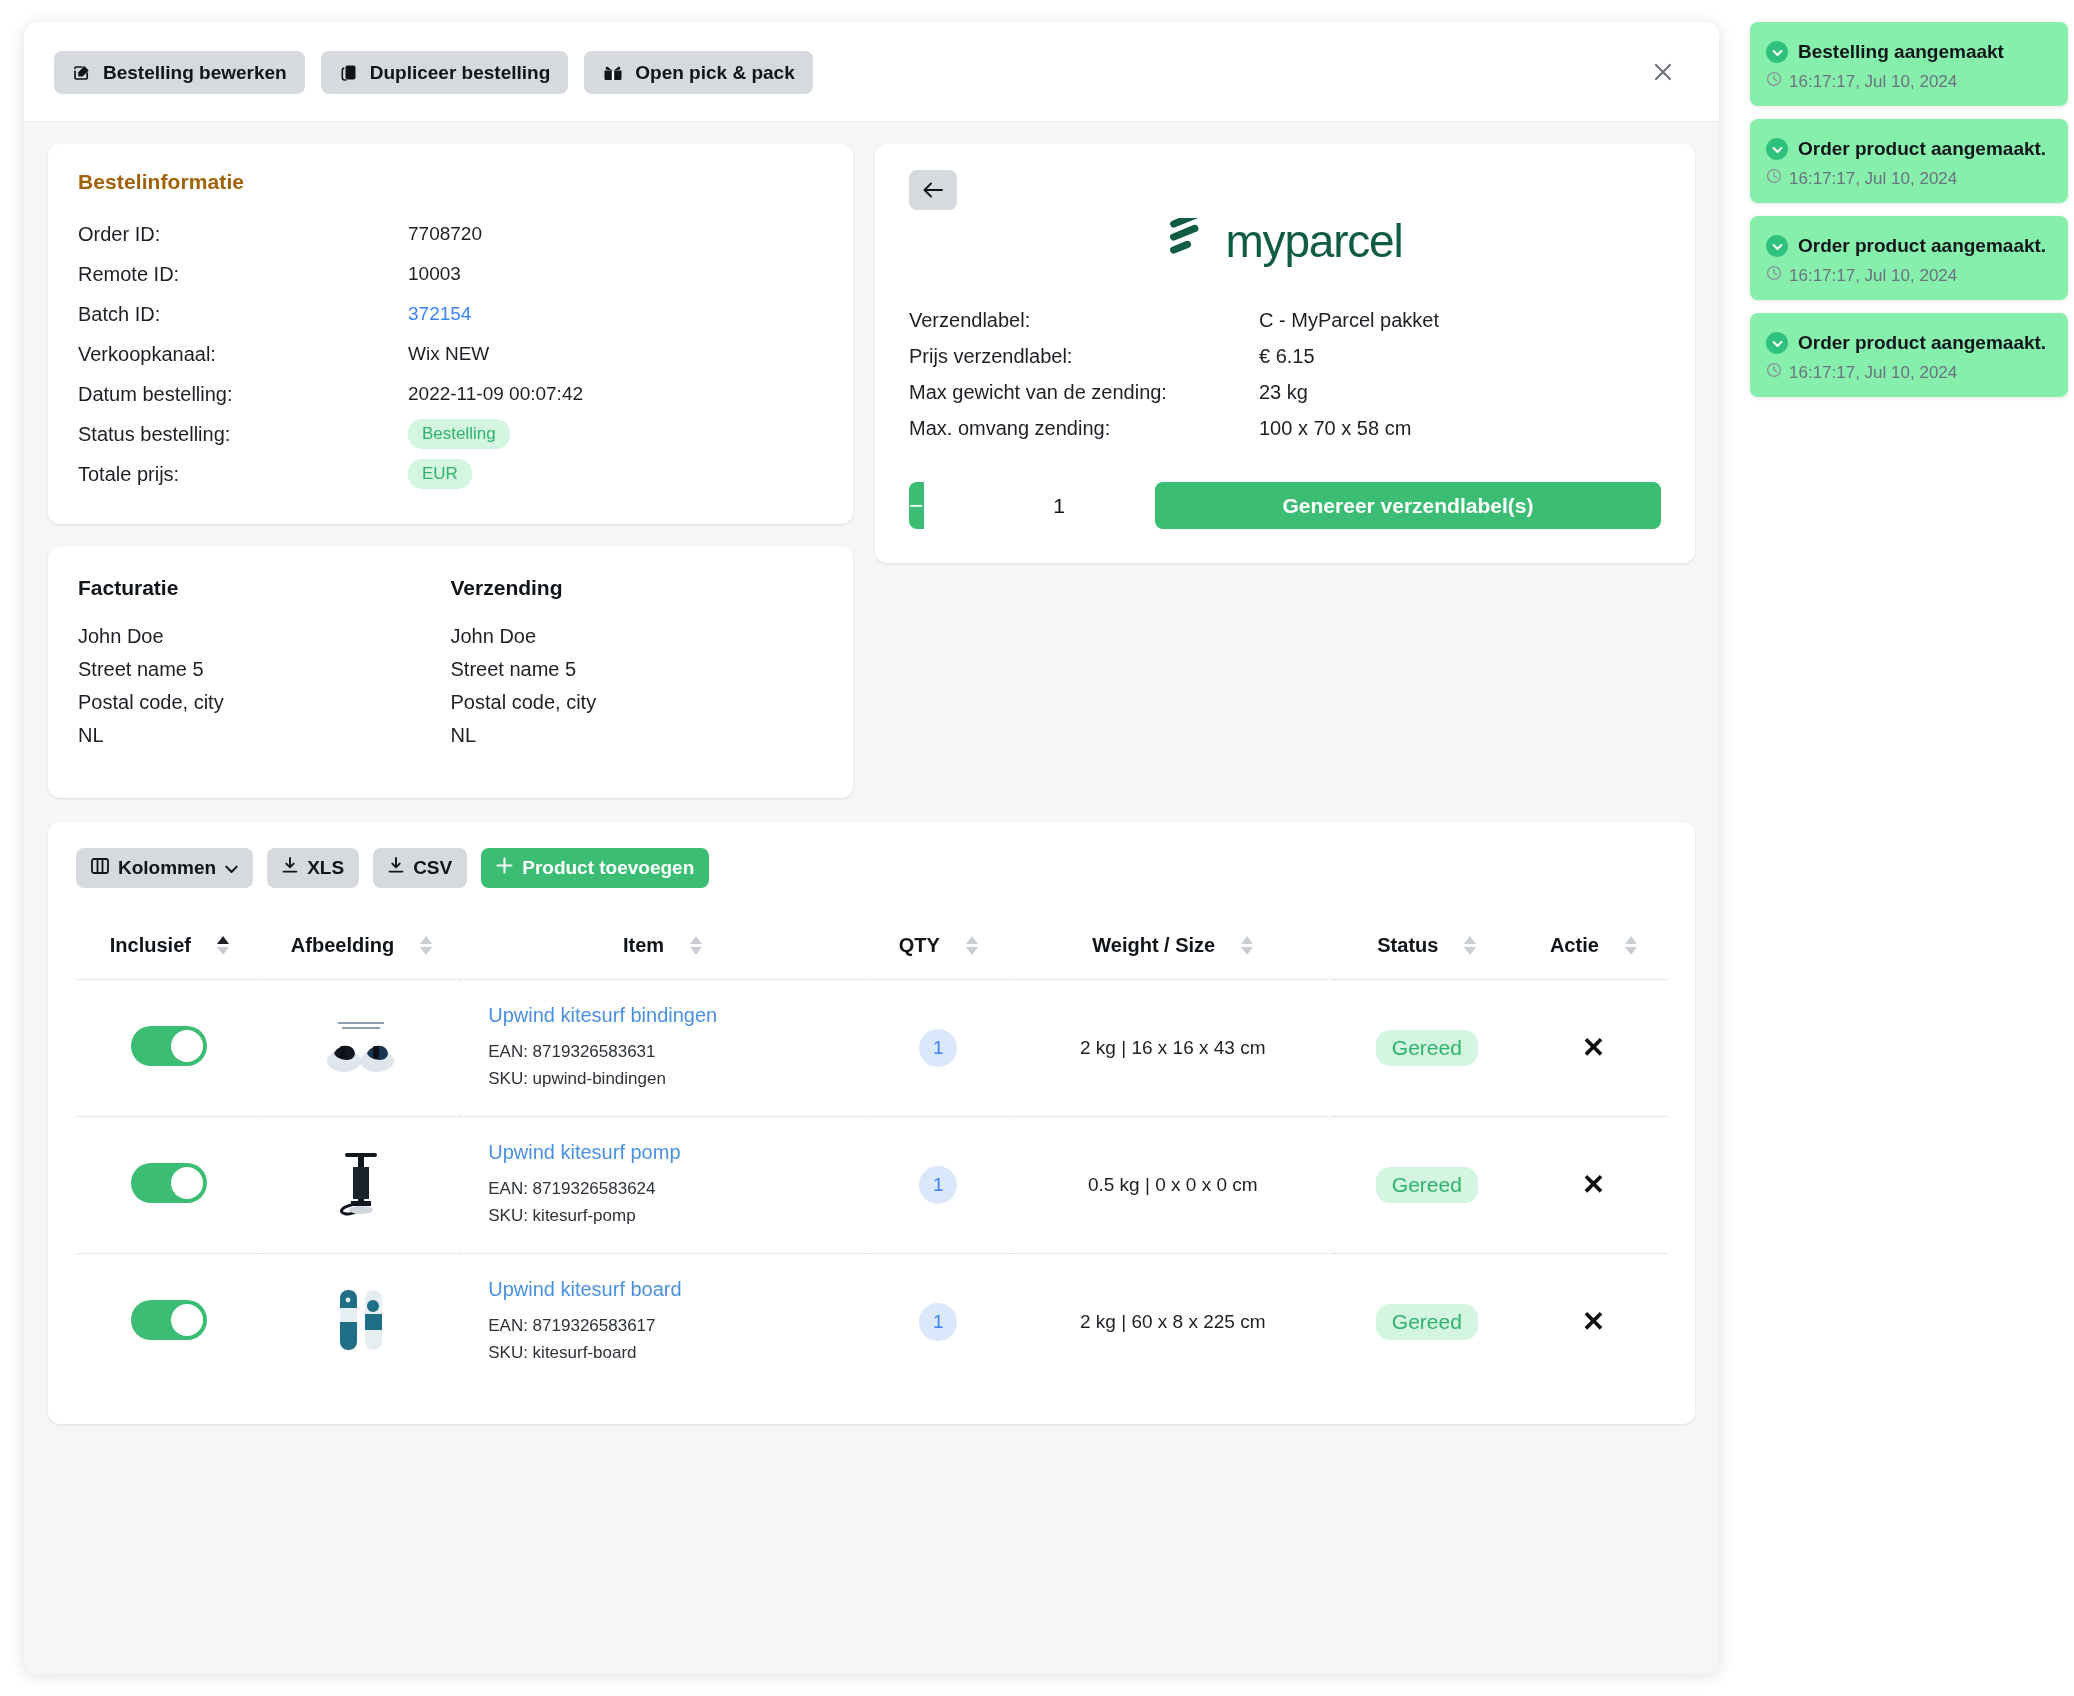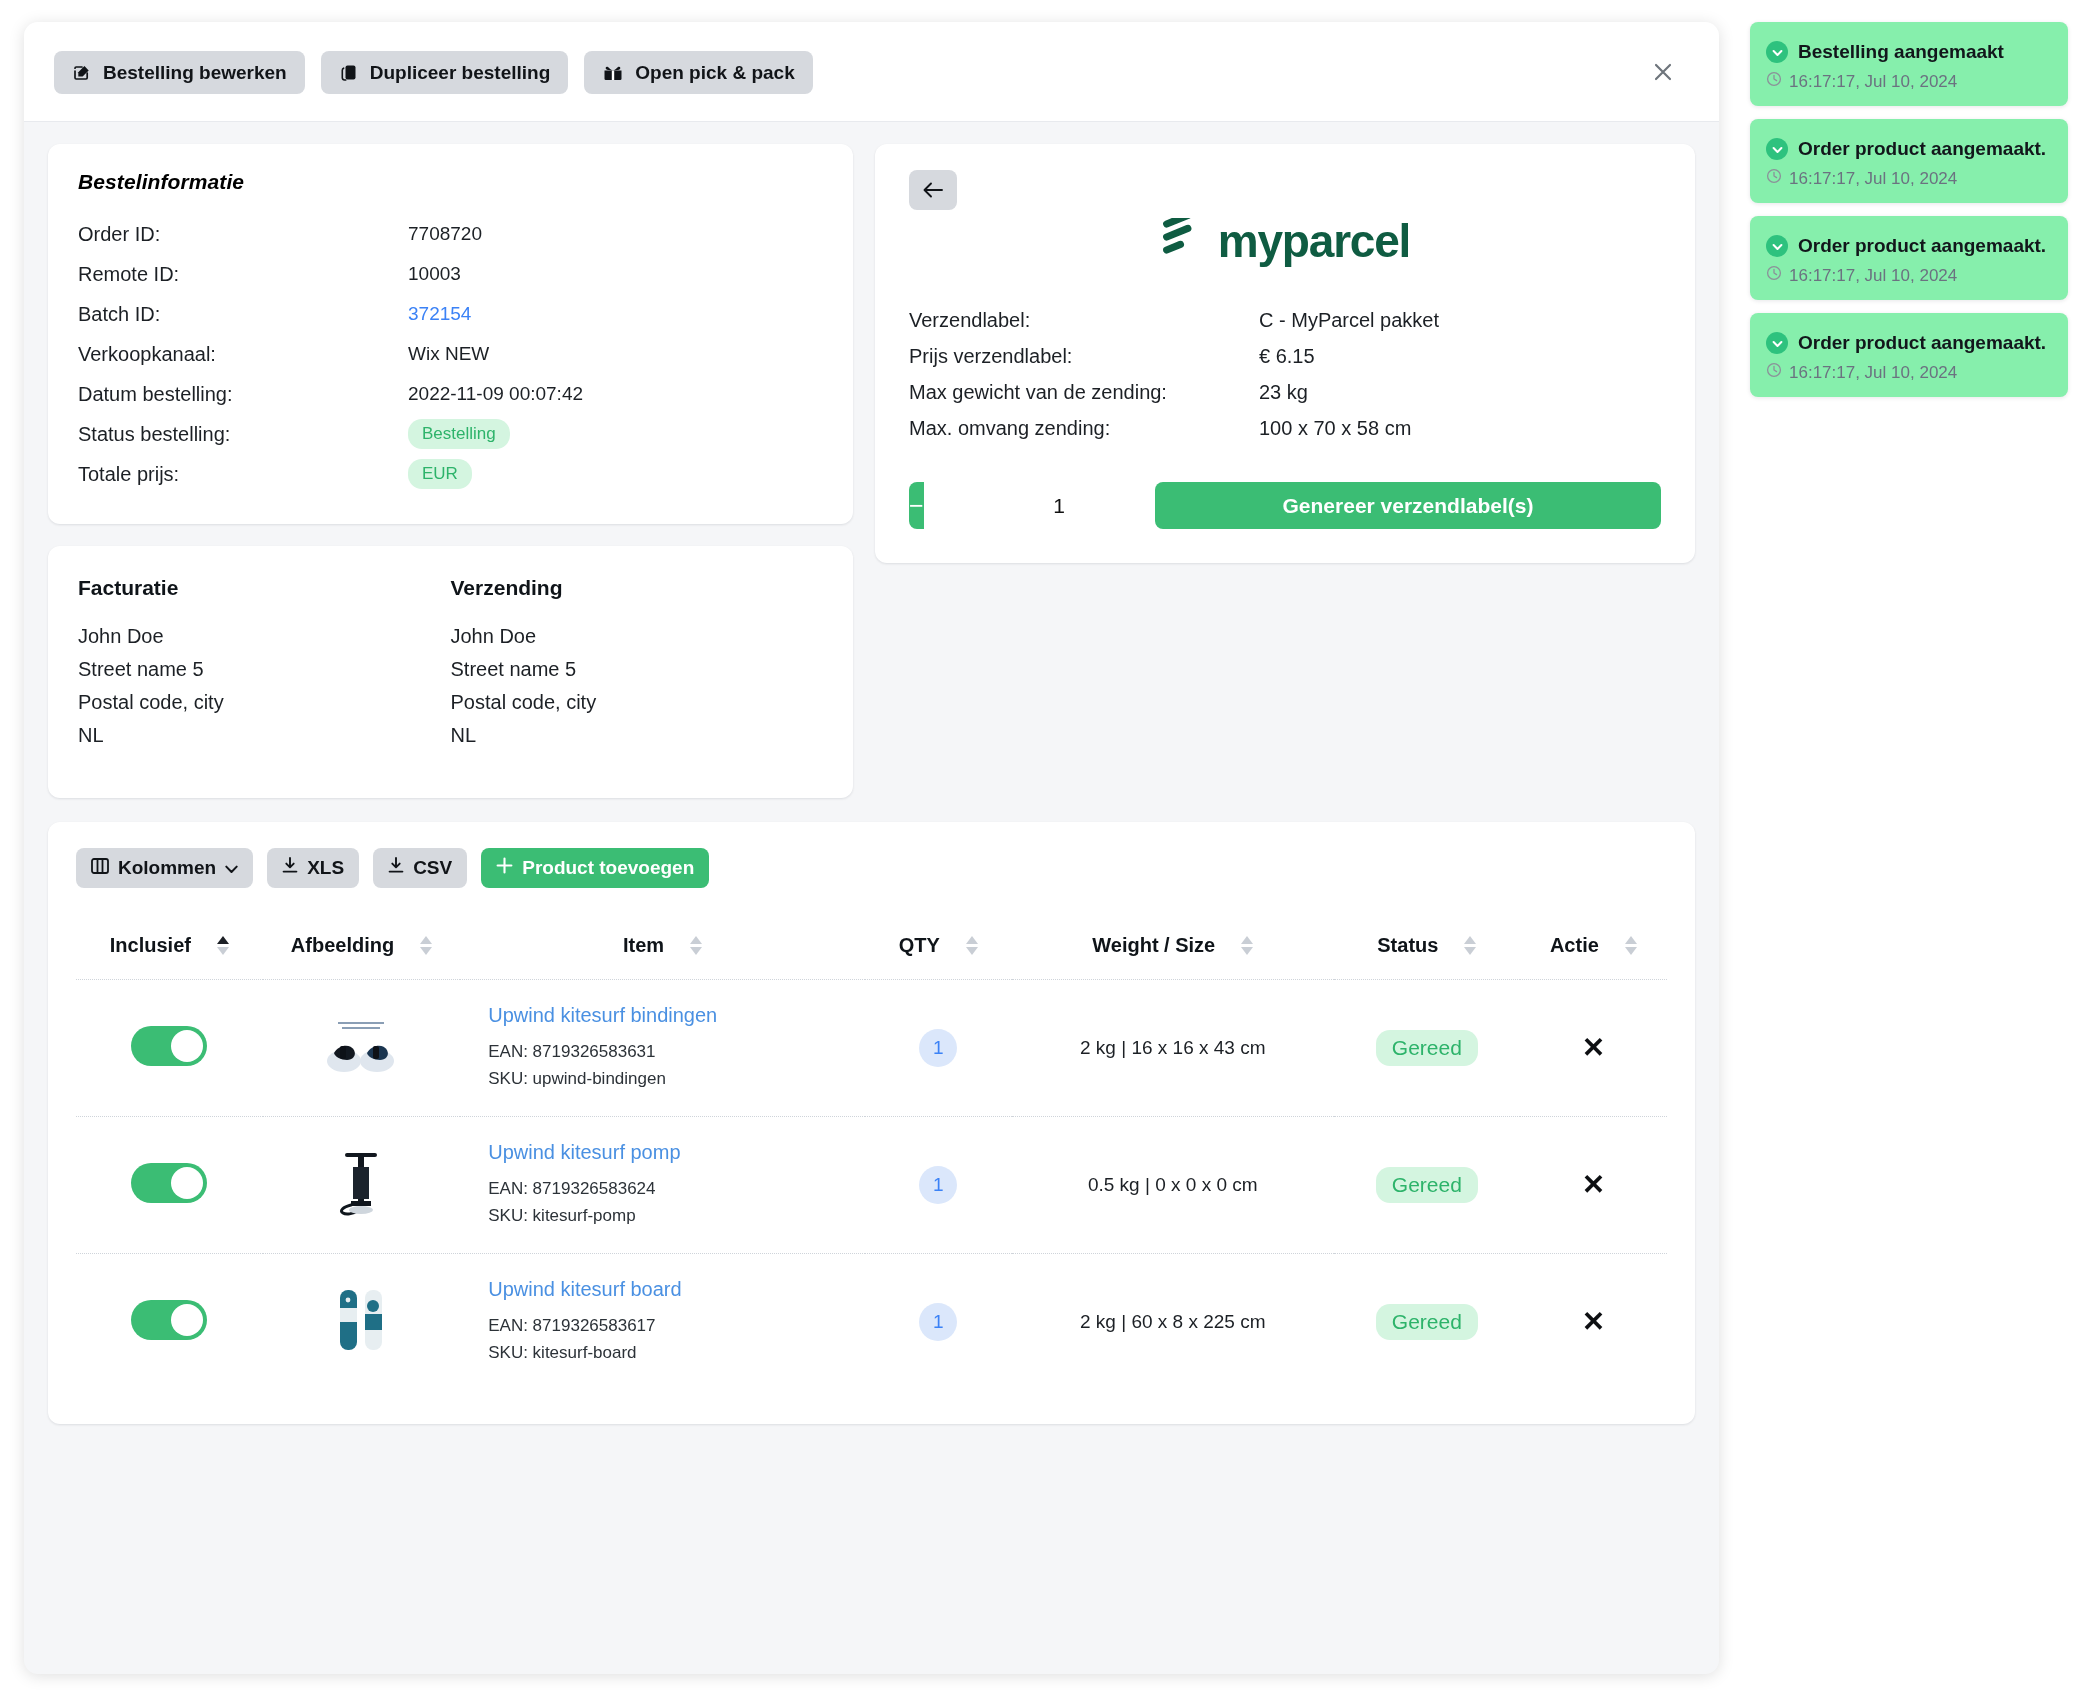--- a/index.html
+++ b/index.html
@@ -59,22 +59,22 @@
 
   .card {
     background: #ffffff;
     border-radius: 12px;
     box-shadow: 0 1px 3px rgba(16,24,40,.07), 0 1px 2px rgba(16,24,40,.04);
   }
 
   
   #order-info-card { padding: 26px 30px 30px 30px; }
   .card-title {
-    font-size: 21px; font-weight: 700; color: #000000;
-    margin-bottom: 20px; letter-spacing: .1px; font-style: italic;
+    font-size: 21px; font-weight: 700; color: #a16207;
+    margin-bottom: 20px; letter-spacing: .1px;
   }
   .info-row {
     display: flex; align-items: center;
     min-height: 40px;
   }
   .info-label {
     width: 330px; flex: 0 0 330px;
     font-size: 20px; color: #1c2025;
   }
   .info-value { font-size: 19px; color: #1c2025; }
@@ -115,21 +115,21 @@
     width: 48px; height: 40px;
     background: #d6d9de; border: none; border-radius: 8px;
     display: flex; align-items: center; justify-content: center;
     cursor: pointer;
   }
   #mp-logo-wrap {
     display: flex; align-items: center; justify-content: center;
     gap: 14px; margin: 4px 0 34px 0;
   }
   #mp-wordmark {
-    font-size: 46px; font-weight: 700; color: #0f5c42;
+    font-size: 46px; font-weight: 400; color: #0f5c42;
     letter-spacing: -1.2px;
   }
   .mp-row { display: flex; align-items: center; min-height: 36px; }
   .mp-label { width: 350px; flex: 0 0 350px; font-size: 20px; color: #1c2025; }
   .mp-value { font-size: 20px; color: #1c2025; }
   #mp-actions {
     display: flex; align-items: center; gap: 66px; margin-top: 36px;
   }
   #qty-stepper {
     display: flex; align-items: stretch;

